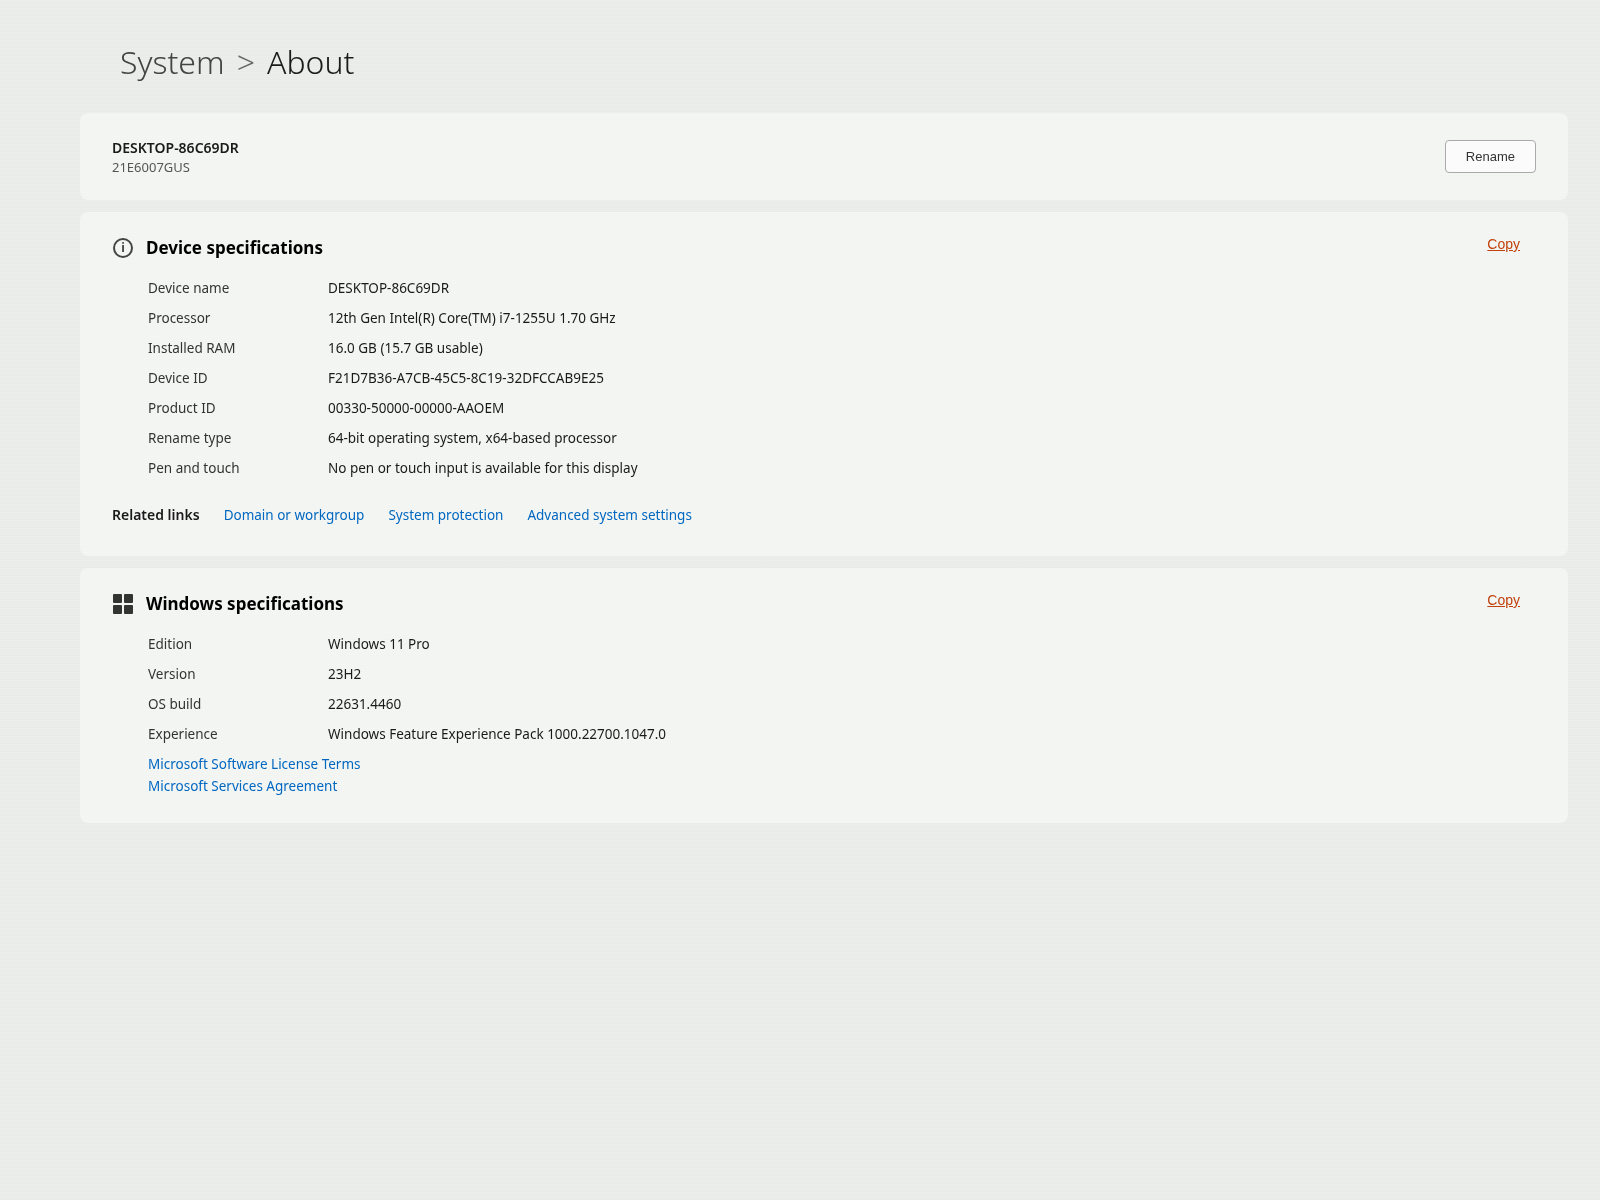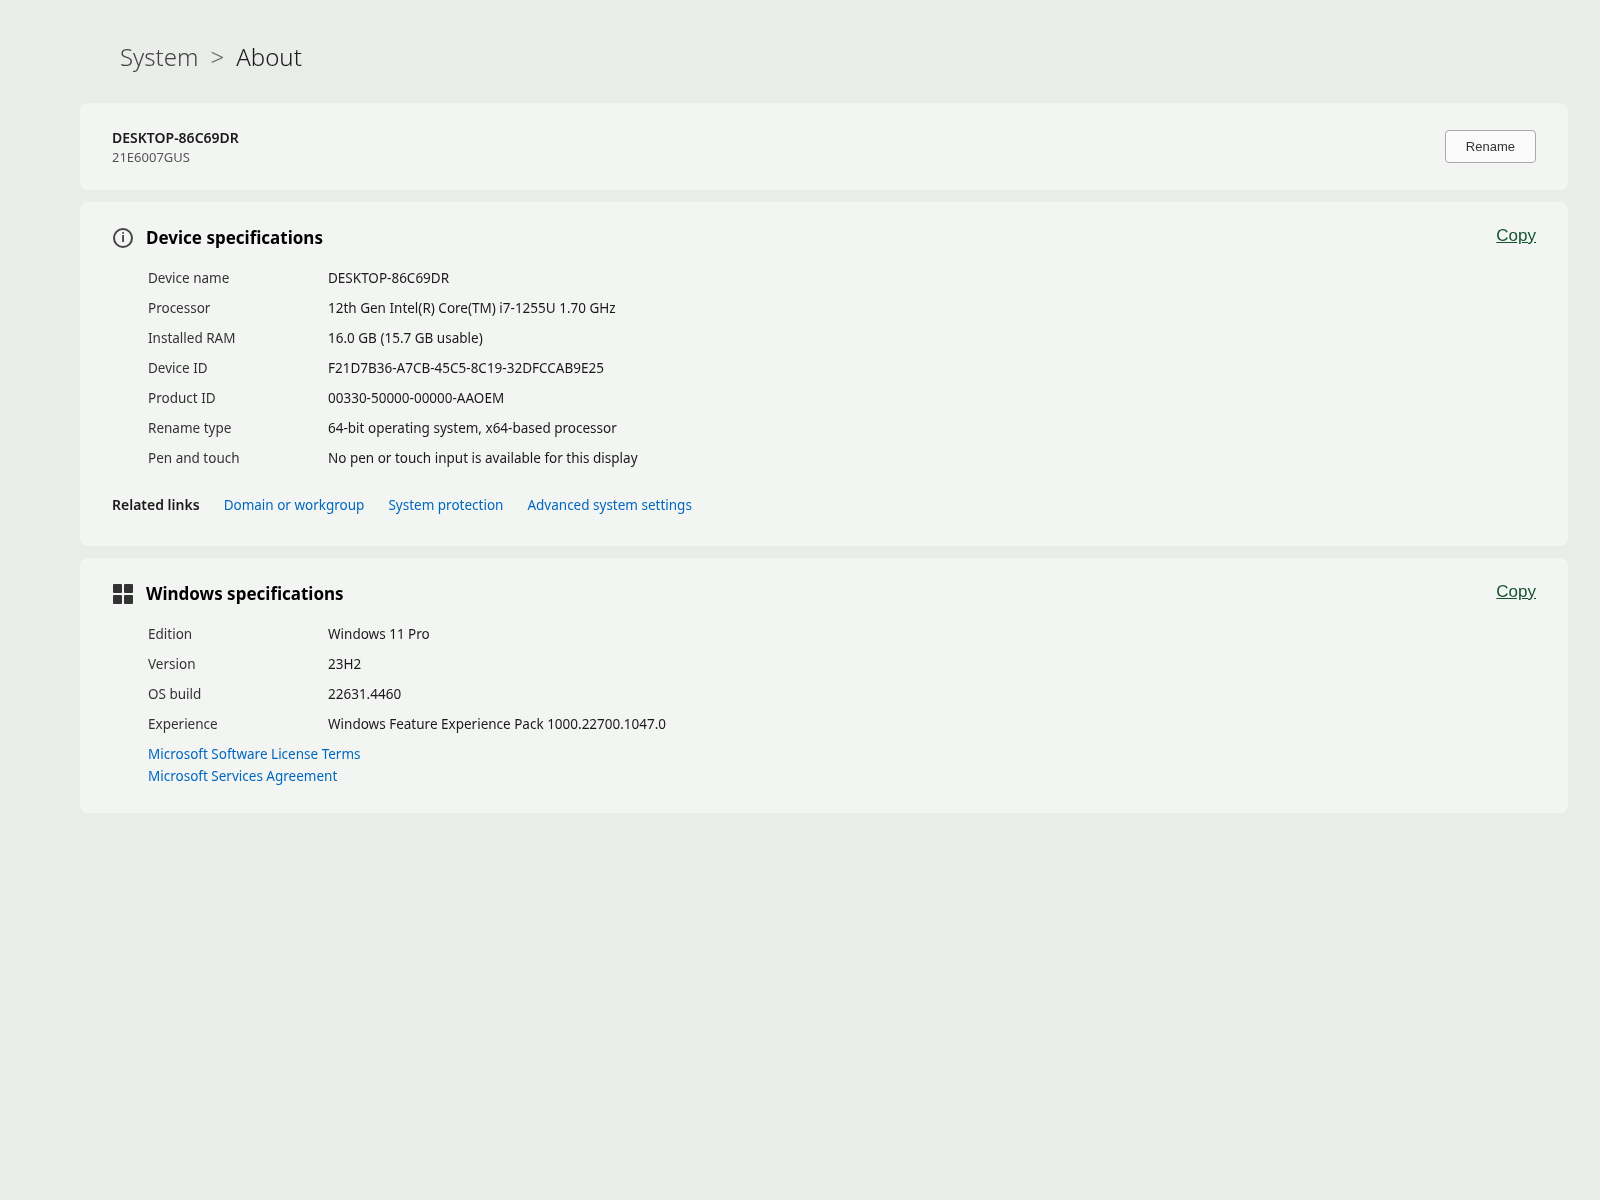--- a/index.html
+++ b/index.html
@@ -25,21 +25,21 @@
     }
 
     .page-header {
       padding: 40px 120px 20px 120px;
     }
 
     .breadcrumb {
       display: flex;
       align-items: center;
       gap: 12px;
-      font-size: 24px;
+      font-size: 32px;
       font-weight: 300;
       color: #1a1a1a;
     }
 
     .breadcrumb .system-label {
       color: #444;
       font-weight: 300;
     }
 
     .breadcrumb .separator {
@@ -137,24 +137,24 @@
     }
 
     .section-title {
       font-size: 17px;
       font-weight: 700;
       color: #000000;
     }
 
     .copy-btn {
       position: absolute;
-      right: 32px;
+      right: 48px;
       top: 24px;
-      font-size: 17px;
-      color: #14532d;
+      font-size: 14px;
+      color: #c2410c;
       cursor: pointer;
       background: none;
       border: none;
       text-decoration: underline;
     }
 
     .spec-table {
       padding-left: 36px;
     }
 

